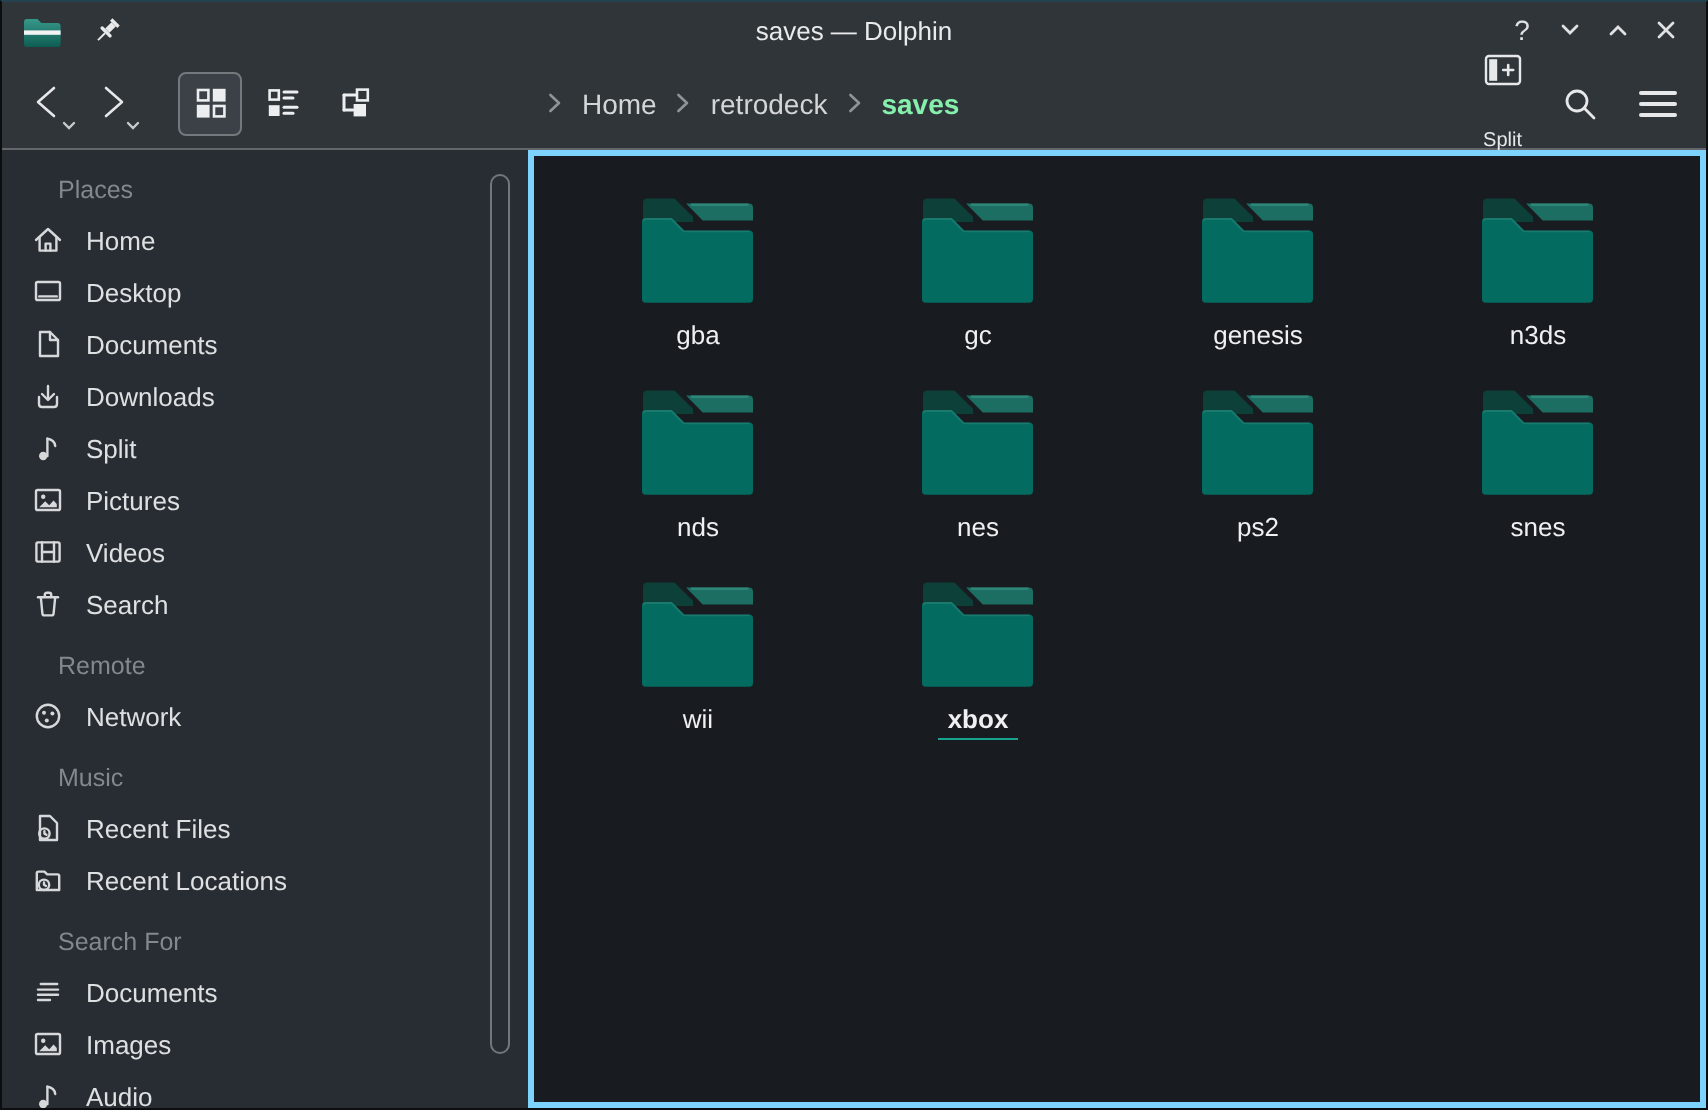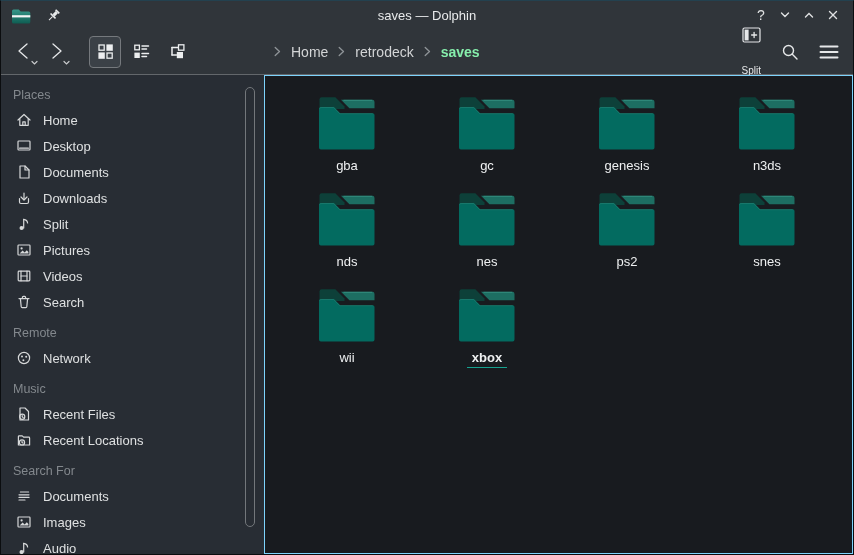--- a/index.html
+++ b/index.html
@@ -79,21 +79,21 @@
   .main { flex: 1; display: flex; min-height: 0; }
   .sidebar {
     width: 263px; flex: 0 0 263px;
     background: #282d34;
     position: relative;
     padding-top: 8px;
     overflow: hidden;
   }
   .sb-header {
     height: 24px; line-height: 24px;
-    padding-left: 12px; margin-top: 6px;
+    padding-left: 28px; margin-top: 6px;
     font-size: 12.5px; color: #83888d;
   }
   .sb-header:first-child { margin-top: 0; }
   .sb-item {
     height: 26px; display: flex; align-items: center;
     padding-left: 15px; gap: 11px;
     font-size: 13px; color: #dee0e1;
     cursor: default;
   }
   .sb-item .ic { width: 16px; height: 16px; flex: 0 0 16px; }
@@ -101,21 +101,21 @@
   .sb-item .ic svg .s { fill: none; stroke: #d6d8d9; stroke-width: 1.2; stroke-linecap: round; stroke-linejoin: round; }
   .sb-item .ic svg .f { fill: #d6d8d9; }
   .sb-scrollbar {
     position: absolute; right: 9px; top: 12px;
     width: 10px; height: 440px;
     border: 1.5px solid #73777b; border-radius: 5px;
   }
   .view {
     flex: 1;
     background: #181b1f;
-    border: 1px solid #7dd3fc;
+    border: 3px solid #7dd3fc;
     position: relative;
   }
   .folder-grid {
     position: absolute; left: 12px; top: 11px;
     display: grid;
     grid-template-columns: repeat(4, 140px);
     grid-auto-rows: 96px;
   }
   .folder-item {
     width: 140px; height: 96px;

